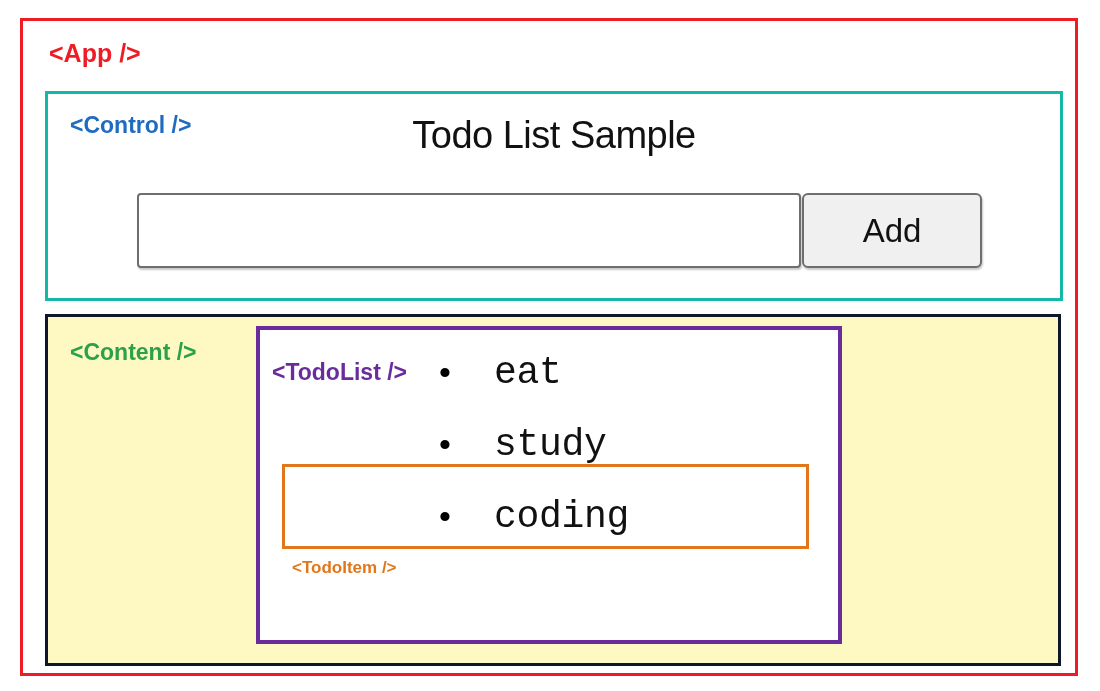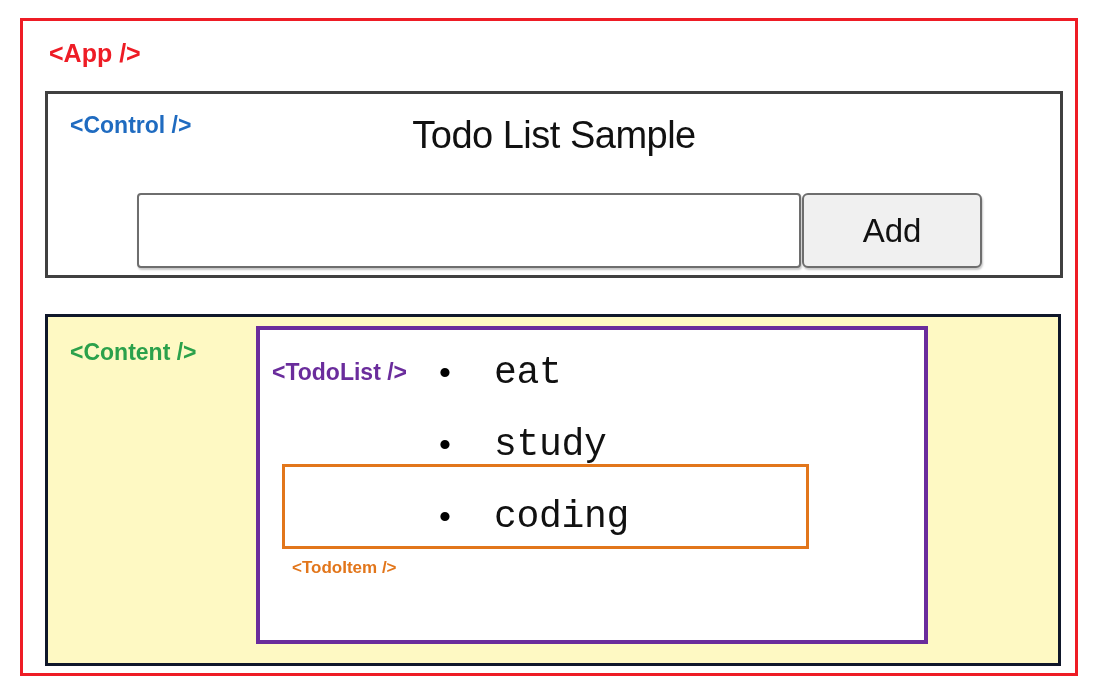--- a/index.html
+++ b/index.html
@@ -42,23 +42,23 @@
     font-size: 25px;
     color: #ee1c25;
   }
 
   
   .control-box {
     position: absolute;
     left: 22px;
     top: 70px;
     width: 1018px;
-    height: 187px;
-    box-sizing: border-box;
-    border: 3px solid #404040;
+    height: 210px;
+    box-sizing: border-box;
+    border: 3px solid #14b8a6;
     background: #ffffff;
   }
 
   .tag-control {
     left: 22px;
     top: 18px;
     font-size: 23px;
     color: #1f6bc0;
   }
 
@@ -132,21 +132,21 @@
     top: 22px;
     font-size: 23px;
     color: #2ba14b;
   }
 
   
   .todolist-box {
     position: absolute;
     left: 208px;
     top: 9px;
-    width: 672px;
+    width: 586px;
     height: 318px;
     box-sizing: border-box;
     border: 4px solid #6a2c9c;
     background: #ffffff;
   }
 
   .tag-todolist {
     left: 12px;
     top: 29px;
     font-size: 23px;

